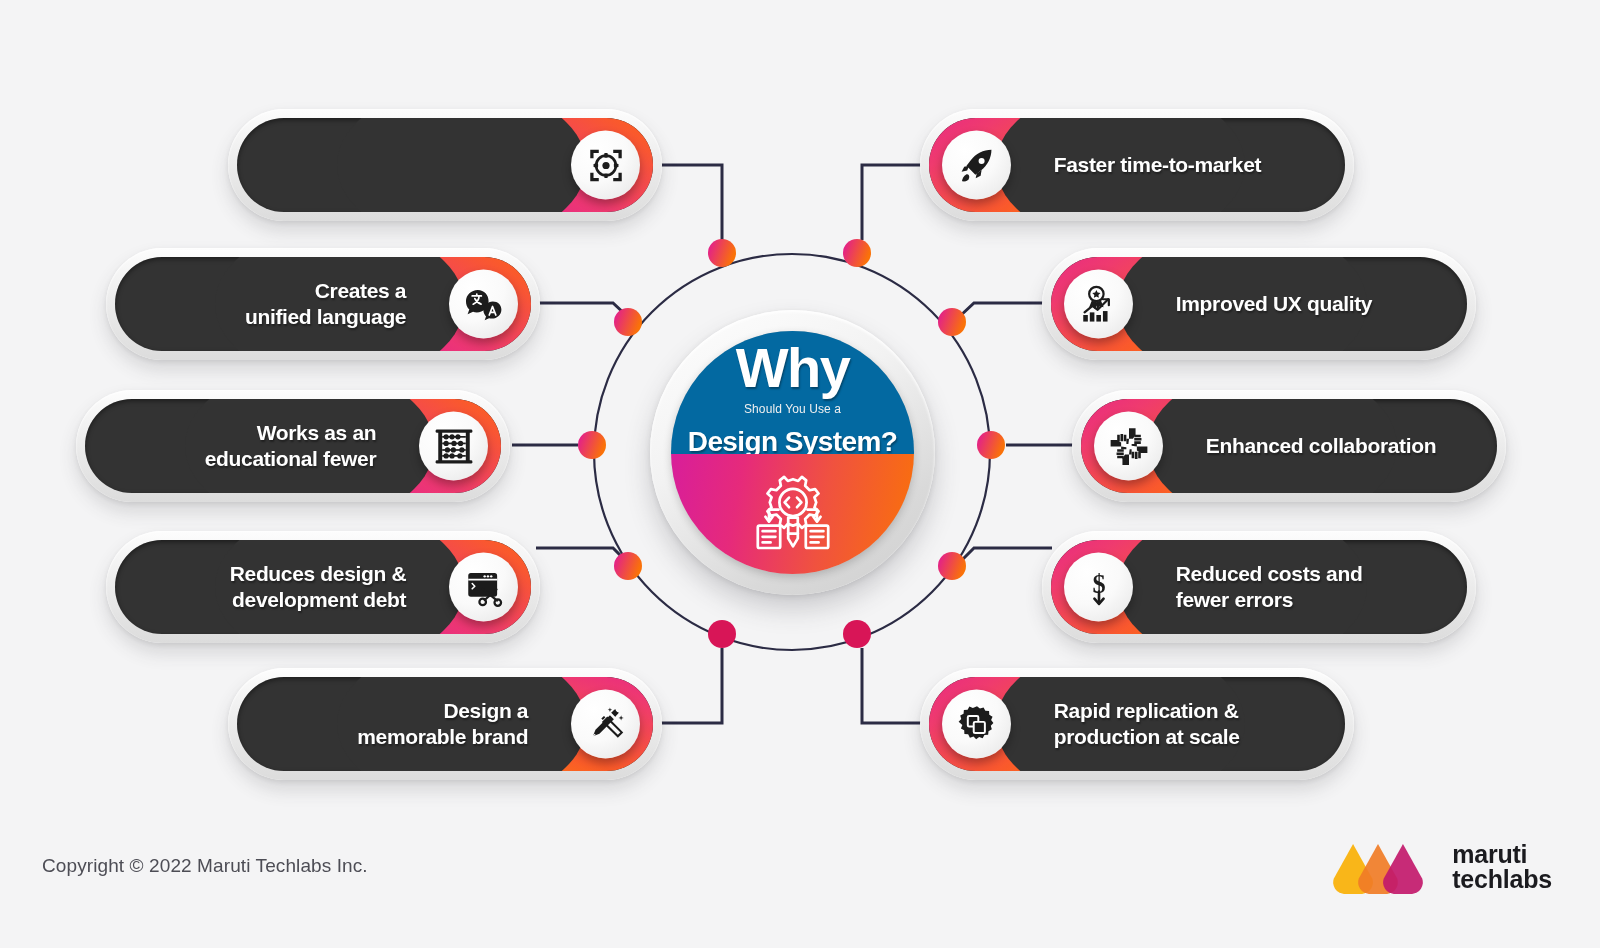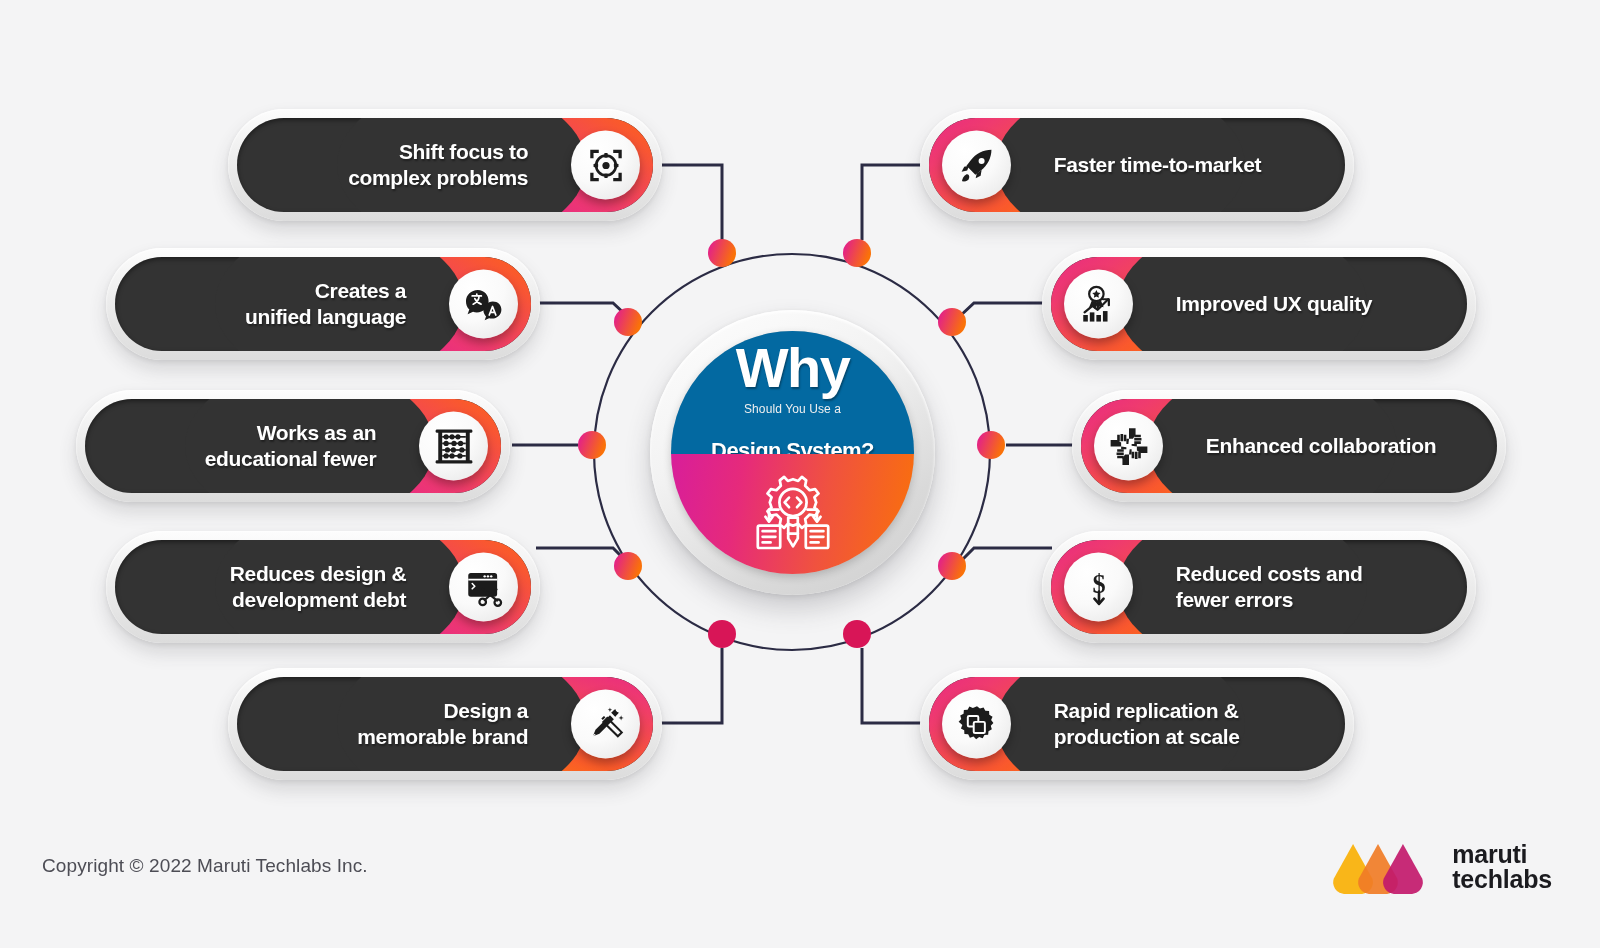--- a/index.html
+++ b/index.html
@@ -89,24 +89,24 @@
     text-shadow: 1px 2px 2px rgba(0,0,0,0.35);
   }
   .hub-sub {
     font-size: 12px;
     font-weight: 400;
     color: #f0f0f0;
     margin-top: 6px;
     letter-spacing: 0.1px;
   }
   .hub-main {
-    font-size: 22px;
+    font-size: 28px;
     font-weight: 700;
     color: #ffffff;
-    margin-top: 22px;
+    margin-top: 10px;
     letter-spacing: -0.6px;
     text-shadow: 1px 2px 2px rgba(0,0,0,0.35);
   }
 
   
   .pill {
     position: absolute;
     border-radius: 999px;
     background: linear-gradient(180deg, #fdfdfd 0%, #ededed 45%, #dcdcdc 100%);
     padding: 9px;
@@ -294,22 +294,20 @@
           <path d="M54 82 h12"></path>
         </svg>
       </div>
     </div>
   </div>
 
   <div class="pill right-icon" style="left:228px; top:109px; width:434px; height:112px;">
     <div class="pill-inner">
       <div class="swoosh"></div>
       <div class="notch"></div>
-      <div class="pill-label">Shift focus to
-complex problems</div>
       <div class="icon-badge">
         <svg viewBox="0 0 64 64" fill="#1c1c1c">
           <path d="M8 8h13v5H13v8H8V8zM43 8h13v13h-5v-8h-8V8zM8 43h5v8h8v5H8V43zM51 43h5v13H43v-5h8v-8z"></path>
           <circle cx="32" cy="32" r="15" fill="none" stroke="#1c1c1c" stroke-width="4"></circle>
           <circle cx="32" cy="32" r="5.5"></circle>
           <rect x="29.4" y="13" width="5.2" height="7" rx="1"></rect>
           <rect x="29.4" y="44" width="5.2" height="7" rx="1"></rect>
           <rect x="13" y="29.4" width="7" height="5.2" rx="1"></rect>
           <rect x="44" y="29.4" width="7" height="5.2" rx="1"></rect>
         </svg>

